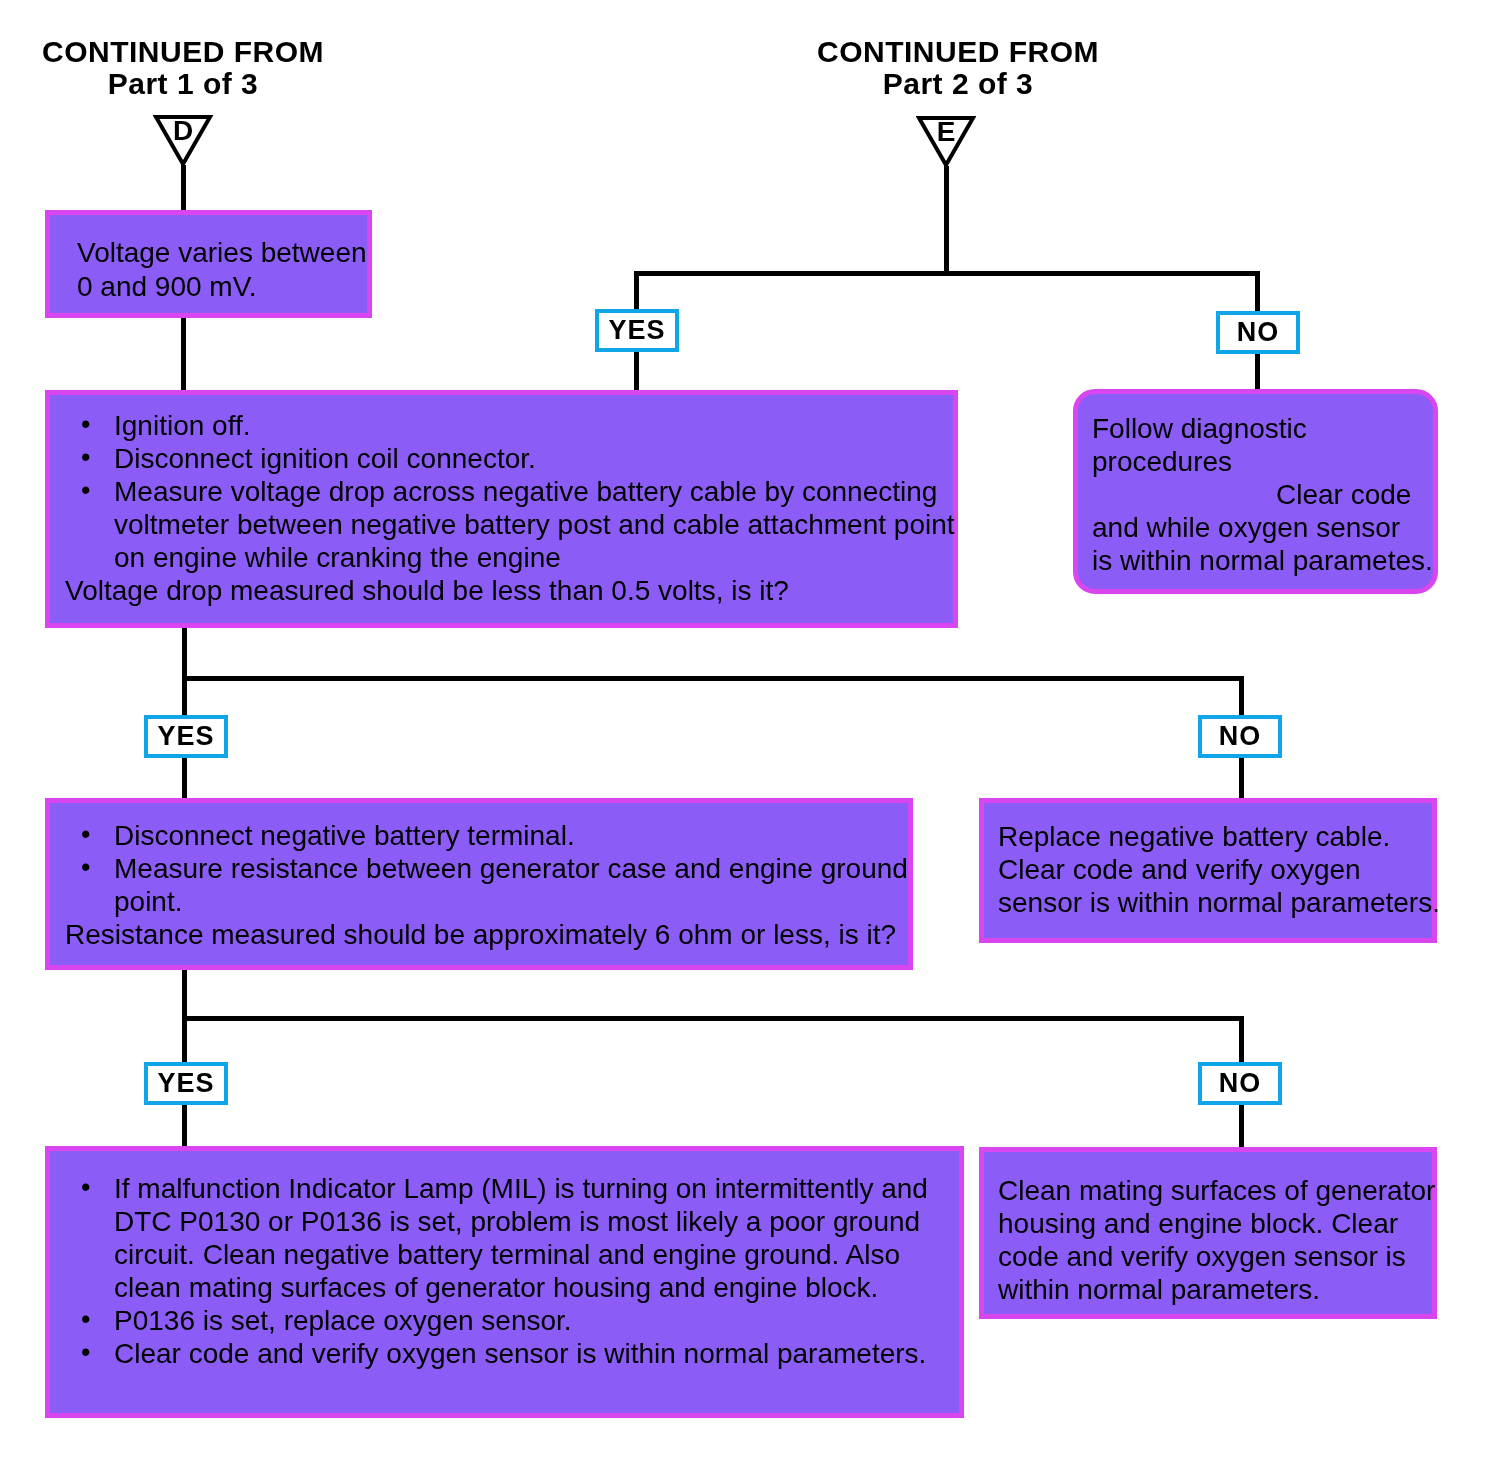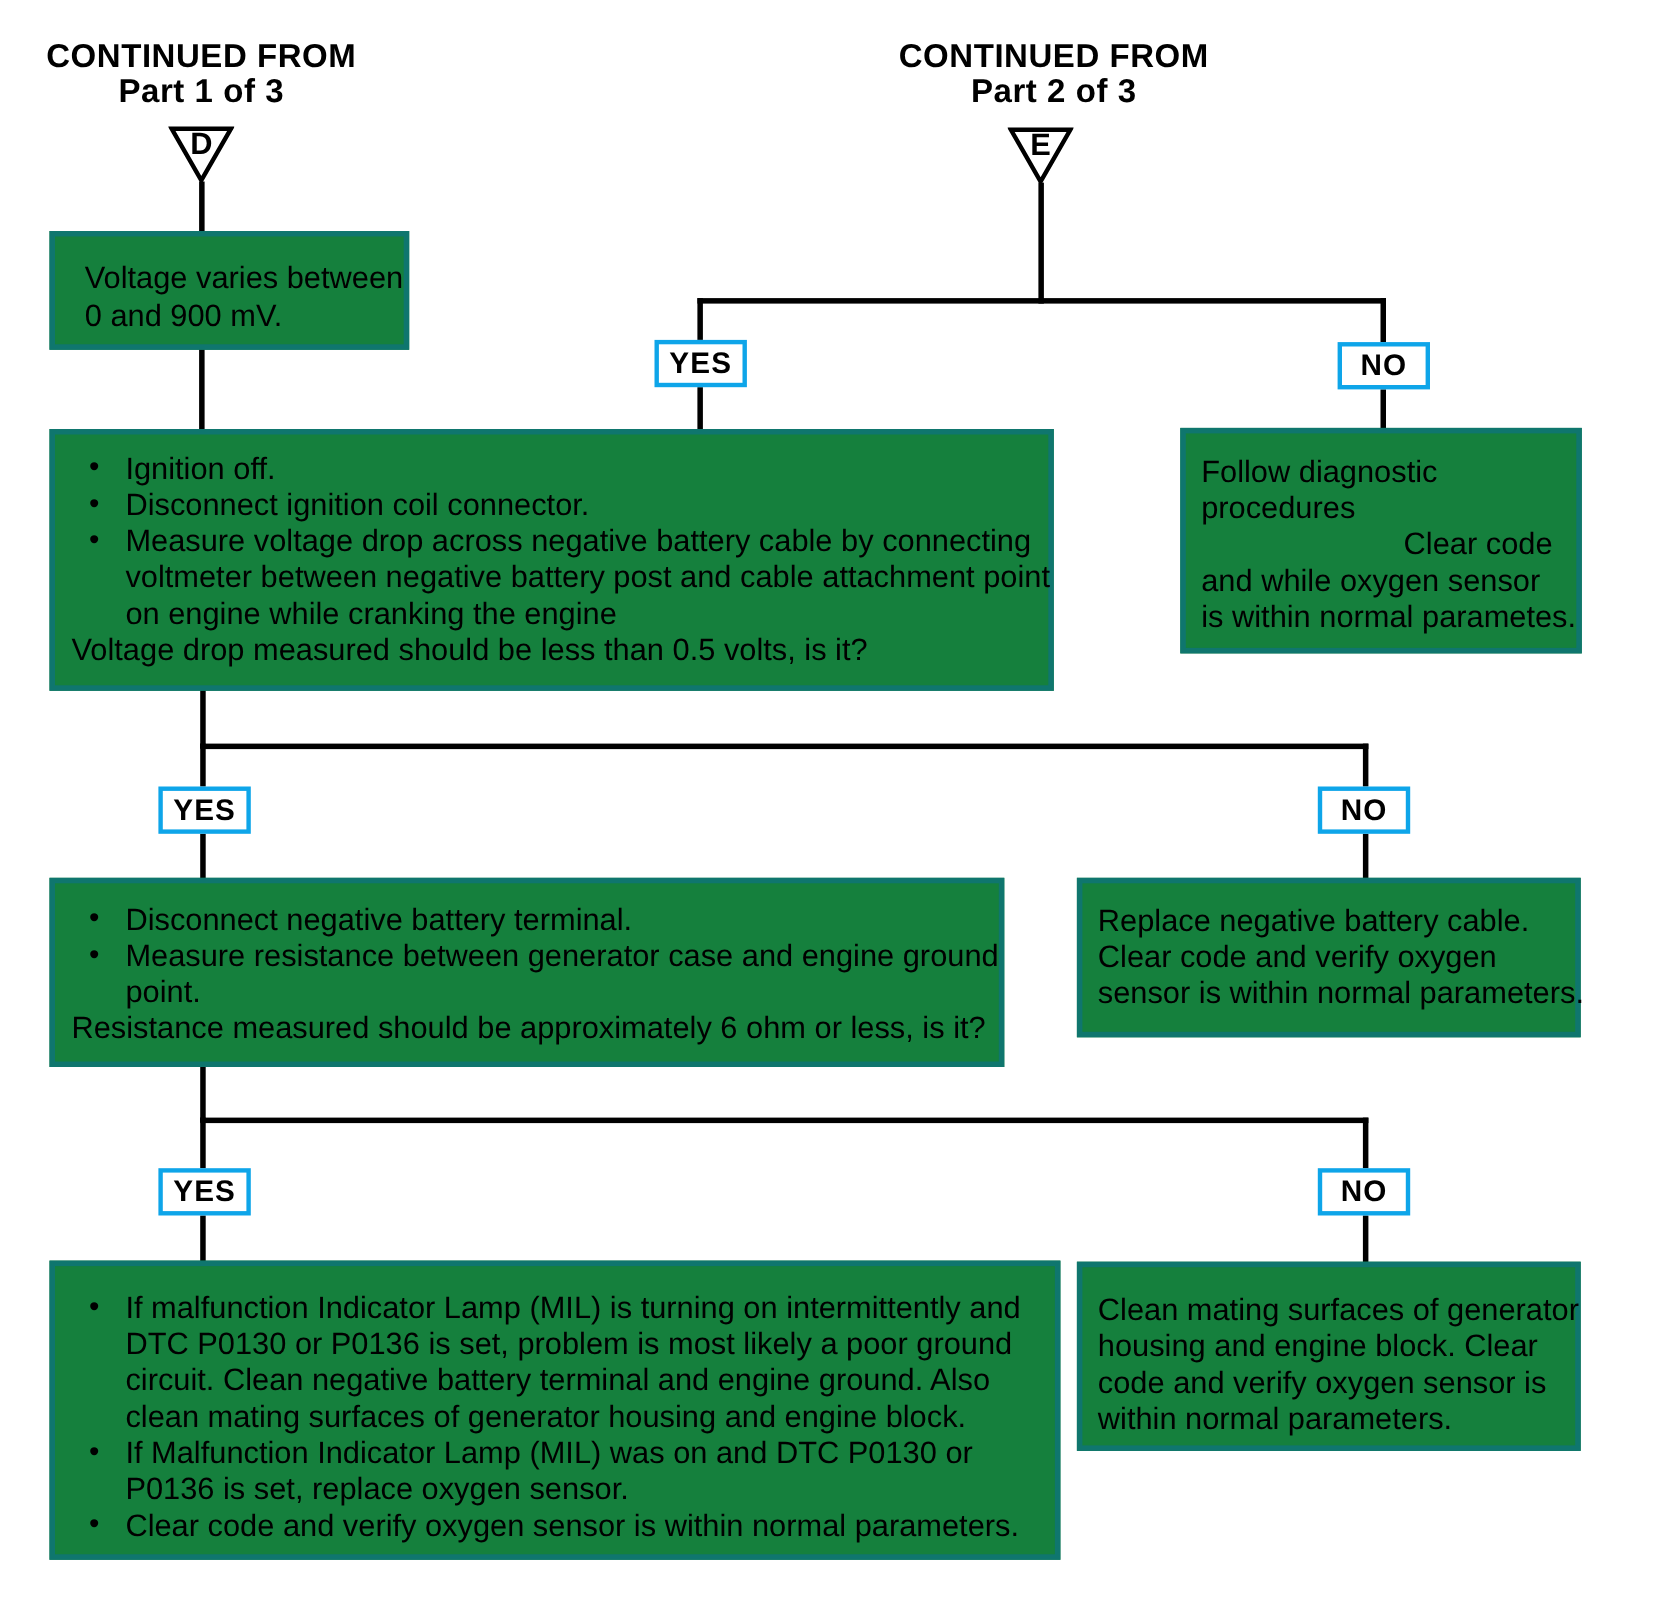--- a/index.html
+++ b/index.html
@@ -24,22 +24,22 @@
   .tri{position:absolute;width:60px;height:54px;}
   .tri svg{display:block;}
   .tri .ltr{
     position:absolute;top:2px;left:0;width:100%;
     text-align:center;font-weight:bold;font-size:28px;line-height:30px;
   }
   .vline,.hline{position:absolute;background:#000000;}
   .box{
     position:absolute;
     box-sizing:border-box;
-    border:5px solid #0f766e;
-    background:#15803d;
+    border:5px solid #d946ef;
+    background:#8b5cf6;
     font-size:28px;
   }
   .ynbox{
     position:absolute;
     box-sizing:border-box;
     width:84px;height:43px;
     border:4px solid #0ea5e9;
     background:#ffffff;
     font-weight:bold;
     font-size:27px;
@@ -117,21 +117,21 @@
 
   <div class="box list" style="left:45px;top:390px;width:913px;height:238px;padding-top:14px;">
       <div class="row"><span class="dot">•</span><span>Ignition off.</span></div>
       <div class="row"><span class="dot">•</span><span>Disconnect ignition coil connector.</span></div>
       <div class="row"><span class="dot">•</span><span>Measure voltage drop across negative battery cable by connecting</span></div>
       <div class="row"><span>voltmeter between negative battery post and cable attachment point</span></div>
       <div class="row"><span>on engine while cranking the engine</span></div>
       <div class="row flush"><span>Voltage drop measured should be less than 0.5 volts, is it?</span></div>
     </div>
 
-  <div class="box rcol" style="left:1073px;top:389px;width:365px;height:205px;padding:18px 0 16px 14px;">
+  <div class="box rcol" style="left:1073px;top:389px;width:365px;height:205px;padding:18px 0 16px 14px;border-radius:22px;">
       <div class="row"><span>Follow diagnostic</span></div>
       <div class="row"><span>procedures</span></div>
       <div class="row indent-big"><span>Clear code</span></div>
       <div class="row"><span>and while oxygen sensor</span></div>
       <div class="row"><span>is within normal parametes.</span></div>
     </div>
 
   <div class="box list" style="left:45px;top:798px;width:868px;height:172px;padding-top:16px;">
       <div class="row"><span class="dot">•</span><span>Disconnect negative battery terminal.</span></div>
       <div class="row"><span class="dot">•</span><span>Measure resistance between generator case and engine ground</span></div>
@@ -143,21 +143,21 @@
       <div class="row"><span>Replace negative battery cable.</span></div>
       <div class="row"><span>Clear code and verify oxygen</span></div>
       <div class="row"><span>sensor is within normal parameters.</span></div>
     </div>
 
   <div class="box list" style="left:45px;top:1146px;width:919px;height:272px;padding-top:21px;">
       <div class="row"><span class="dot">•</span><span>If malfunction Indicator Lamp (MIL) is turning on intermittently and</span></div>
       <div class="row"><span>DTC P0130 or P0136 is set, problem is most likely a poor ground</span></div>
       <div class="row"><span>circuit. Clean negative battery terminal and engine ground. Also</span></div>
       <div class="row"><span>clean mating surfaces of generator housing and engine block.</span></div>
-      <div class="row"><span class="dot">•</span><span>If Malfunction Indicator Lamp (MIL) was on and DTC P0130 or</span></div>
+      <div class="row"><span class="dot">•</span></div>
       <div class="row"><span>P0136 is set, replace oxygen sensor.</span></div>
       <div class="row"><span class="dot">•</span><span>Clear code and verify oxygen sensor is within normal parameters.</span></div>
     </div>
 
   <div class="box rcol" style="left:979px;top:1147px;width:458px;height:172px;padding:22px 0 12px 14px;">
       <div class="row"><span>Clean mating surfaces of generator</span></div>
       <div class="row"><span>housing and engine block. Clear</span></div>
       <div class="row"><span>code and verify oxygen sensor is</span></div>
       <div class="row"><span>within normal parameters.</span></div>
     </div>

